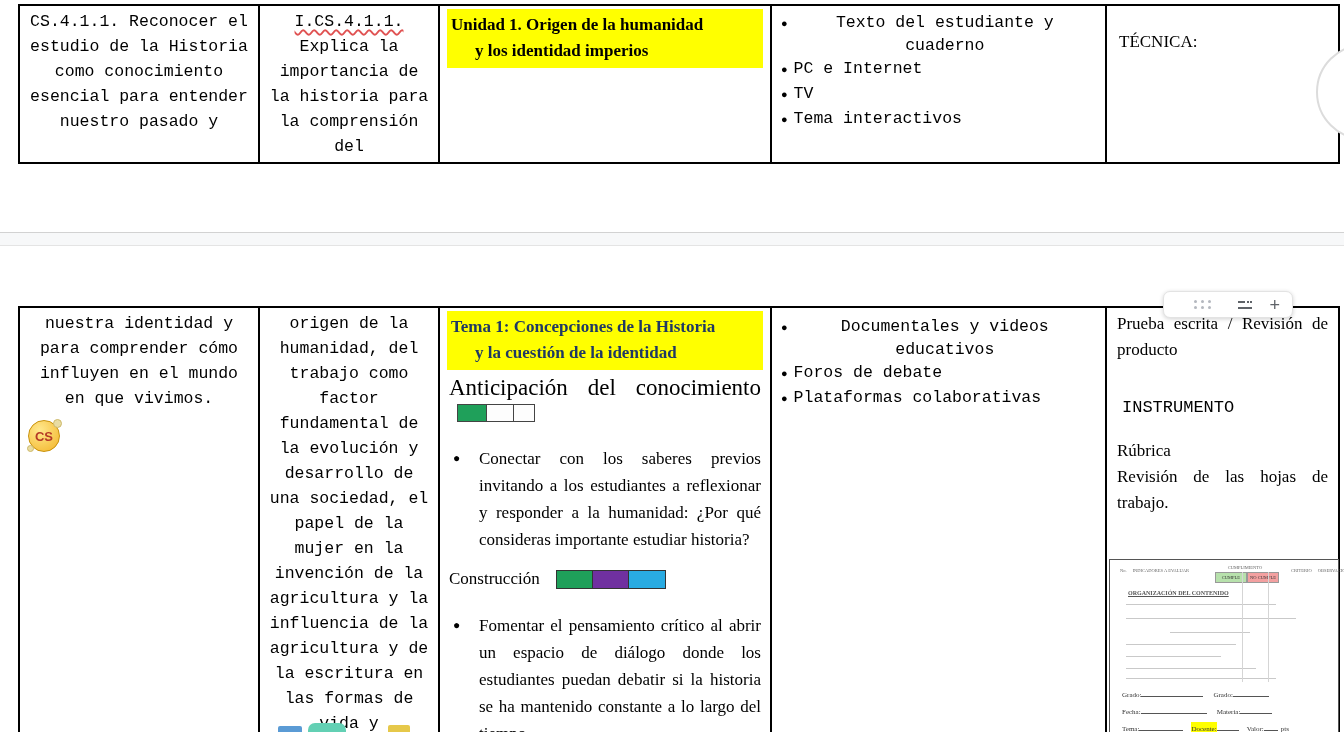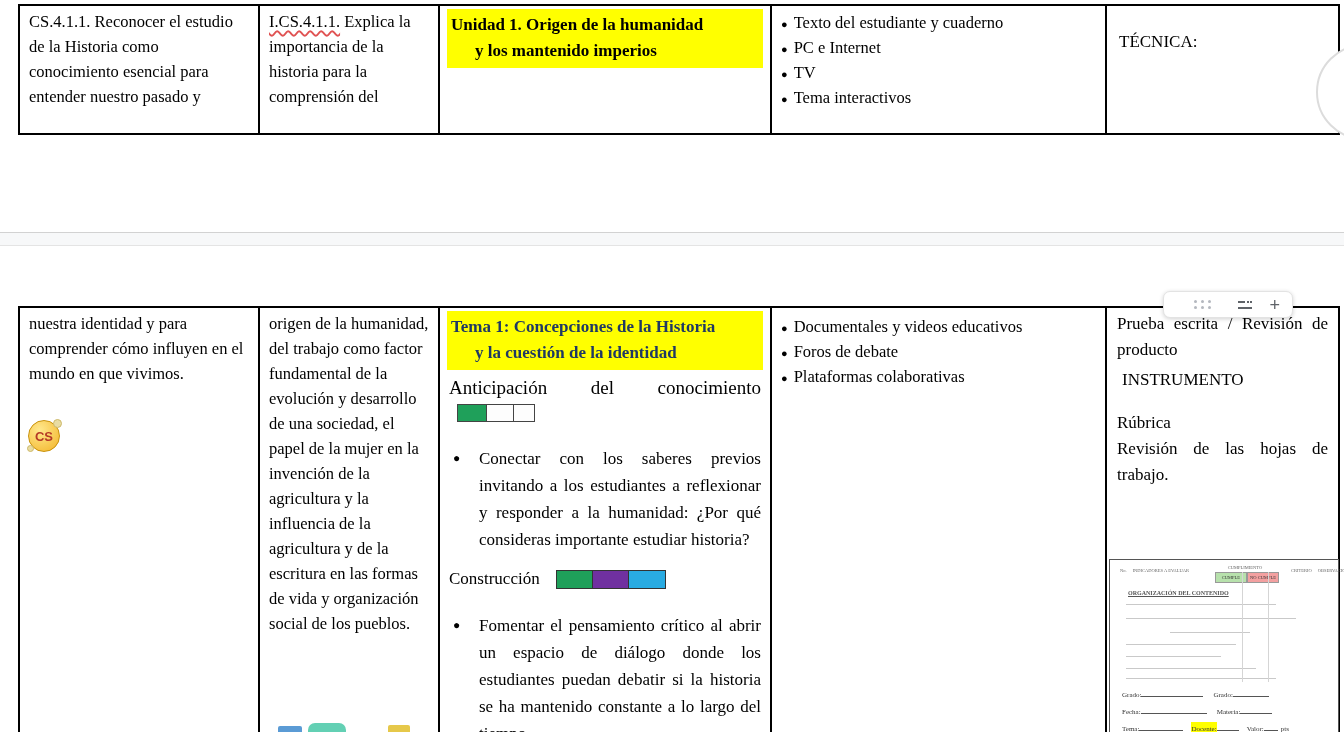--- a/index.html
+++ b/index.html
@@ -11,33 +11,33 @@
   .page-gap{position:absolute;left:0;top:232px;width:1344px;height:12px;
     background:#f7f8f9;border-top:1px solid #d2d2d2;border-bottom:1px solid #e4e4e4;z-index:5;}
   
   table.doc{position:absolute;border-collapse:collapse;table-layout:fixed;width:1320px;left:18px;}
   table.doc td,table.doc th{border:2px solid #000;vertical-align:top;overflow:hidden;}
   #table1{top:4px;}
   #table2{top:306px;height:430px;}
   th.hdr{background:#dadfe8;font-weight:bold;font-size:17.5px;line-height:21px;
     text-align:center;padding:3px 4px;height:57px;}
   #table1 td{height:101px;}
-  .cell-body{font-size:16.5px;line-height:25px;padding:3px 9px;text-align:left;}
+  .cell-body{font-size:16.5px;line-height:25px;padding:3px 9px;text-align:center;font-family:Liberation Mono, monospace;}
   .cell-meth{padding:2px 7px;margin-left:28px;}
   .cell-eval{padding:3px 10px;}
   
   .yellow-block{background:#ffff00;font-weight:bold;font-size:17px;line-height:26px;
     padding:3px 4px 4px 4px;margin:1px 0 0 0;}
   .yellow-block .l2{text-indent:24px;}
   #tema-block{color:#1f3864;}
   
   .res-line{font-size:16.5px;line-height:23px;display:flex;align-items:baseline;}
   .res-dot{font-size:11px;margin-right:6px;}
   
-  .phase-line{display:flex;justify-content:space-between;font-size:19px;line-height:22px;
+  .phase-line{display:flex;justify-content:space-between;font-size:23px;line-height:22px;
     margin:7px 2px 0 2px;}
   .mini-bar{display:flex;margin:5px 0 0 10px;border:1px solid #444;width:76px;height:16px;}
   .mini-bar .seg{height:100%;border-right:1px solid #444;}
   .mini-bar .seg:last-child{border-right:none;}
   .seg-green{background:#1fa05a;}
   .seg-white{background:#fdfdfd;}
   .bullet-row{display:flex;margin-top:23px;}
   .bullet-dot{width:26px;padding-left:6px;font-size:12px;line-height:27px;}
   .bullet-text{flex:1;font-size:17px;line-height:27px;text-align:justify;padding-right:2px;}
   .constr-row{display:flex;align-items:center;gap:16px;margin:16px 0 0 2px;font-size:17px;}
@@ -114,21 +114,21 @@
       <col style="width:335px">
       <col style="width:233px">
     </colgroup>
   <tbody>
   <tr>
     <td class="cell-body">CS.4.1.1. Reconocer el estudio de la Historia como conocimiento esencial para entender nuestro pasado y</td>
     <td class="cell-body"><span class="squiggle">I.CS.4.1.1.</span><span> Explica la importancia de la historia para la comprensión del</span></td>
     <td class="cell-meth">
       <div class="yellow-block">
         <div class="l1">Unidad 1. Origen de la humanidad</div>
-        <div class="l2">y los mantenido imperios</div>
+        <div class="l2">y los identidad imperios</div>
       </div>
     </td>
     <td class="cell-body" style="padding-top:5px;">
       <div class="res-line">
             <span class="res-dot">●</span>
             <span>Texto del estudiante y cuaderno</span>
           </div>
       <div class="res-line">
             <span class="res-dot">●</span>
             <span>PC e Internet</span>
@@ -204,21 +204,21 @@
             <span class="res-dot">●</span>
             <span>Foros de debate</span>
           </div>
       <div class="res-line">
             <span class="res-dot">●</span>
             <span>Plataformas colaborativas</span>
           </div>
     </td>
     <td class="cell-eval">
       <div class="eval-just">Prueba escrita / Revisión de producto</div>
-      <div class="eval-label" style="margin-top:4px;padding-left:5px;">INSTRUMENTO</div>
+      <div class="eval-label" style="margin-top:32px;padding-left:5px;font-family:Liberation Mono, monospace;">INSTRUMENTO</div>
       <div class="eval-label" style="margin-top:17px;">Rúbrica</div>
       <div class="eval-just" style="">Revisión de las hojas de trabajo.</div>
     </td>
   </tr>
 </tbody>
   </table>
 
 <div class="cs-badge">
   <span>CS</span>
   <span class="cs-dot1"></span>

